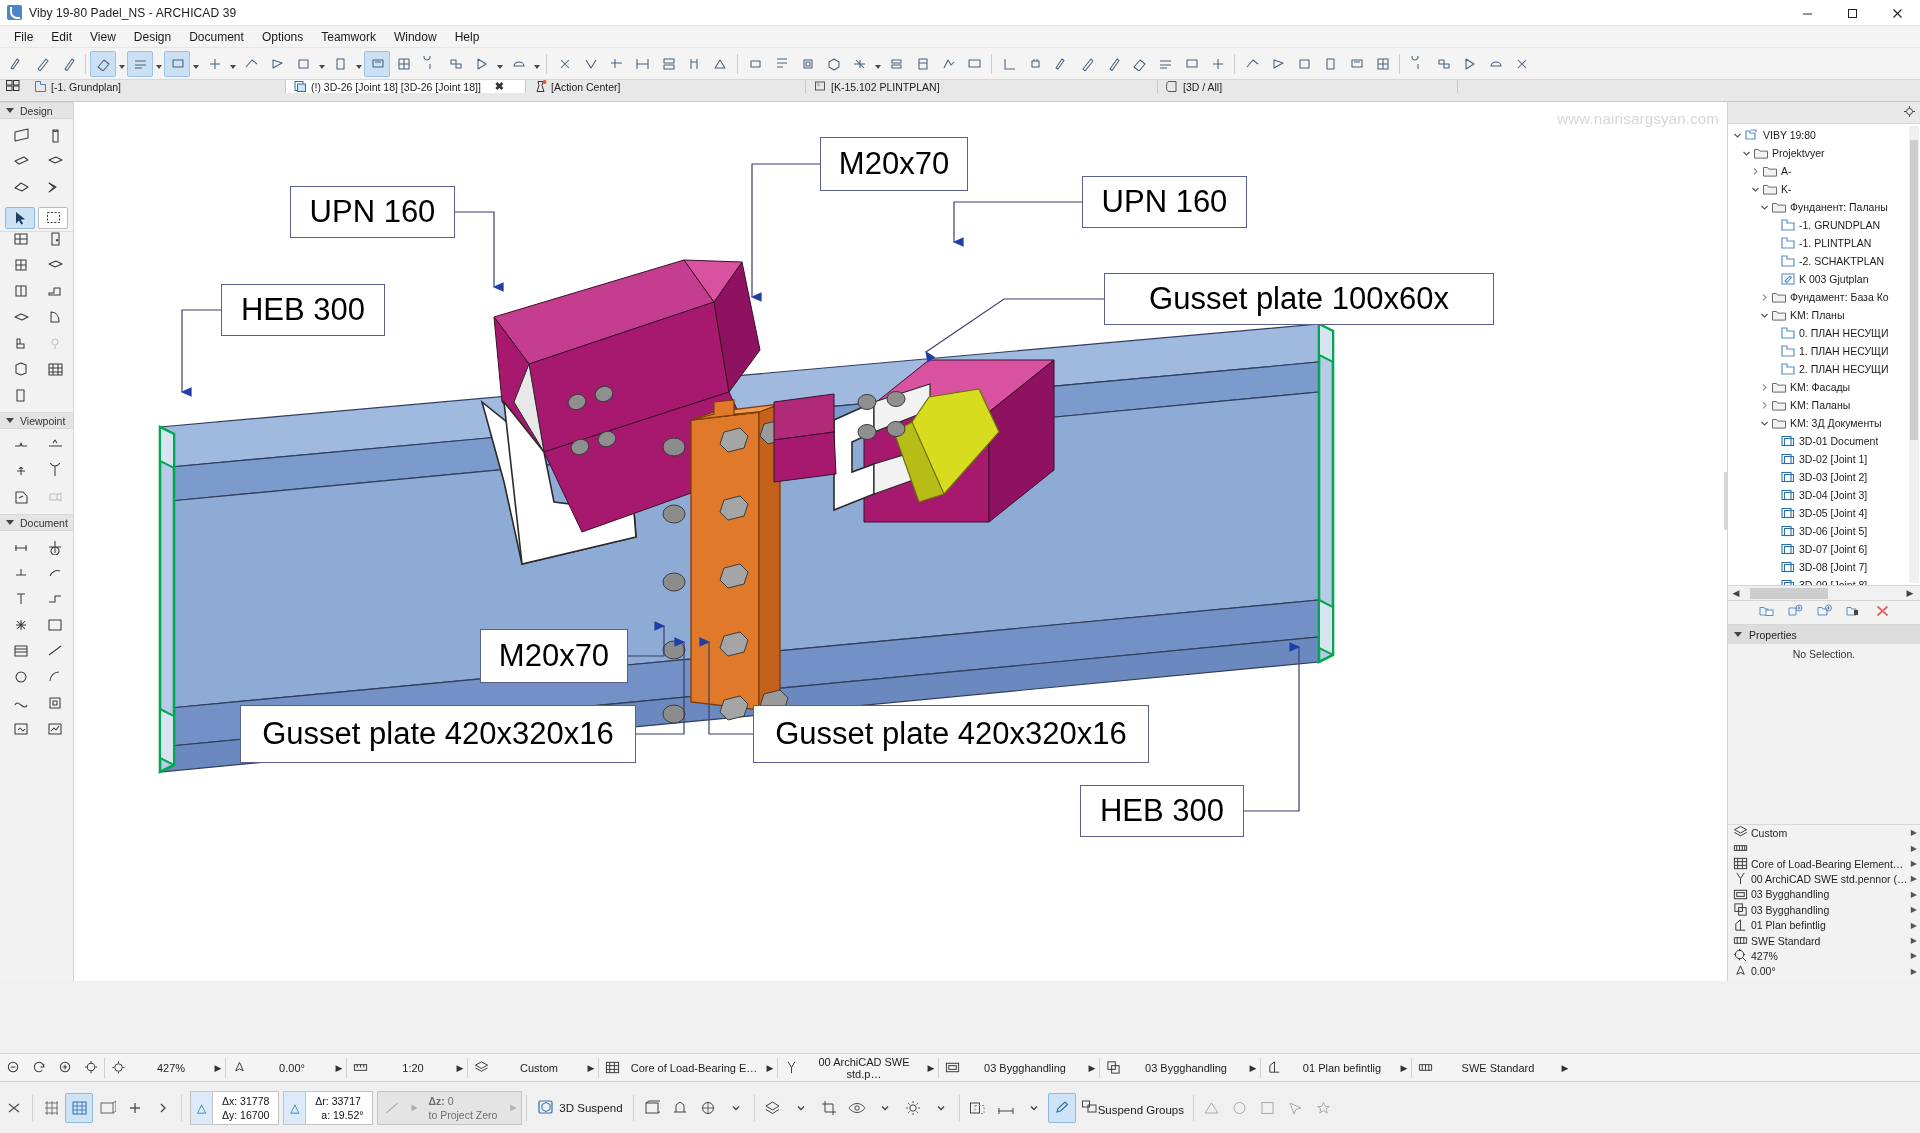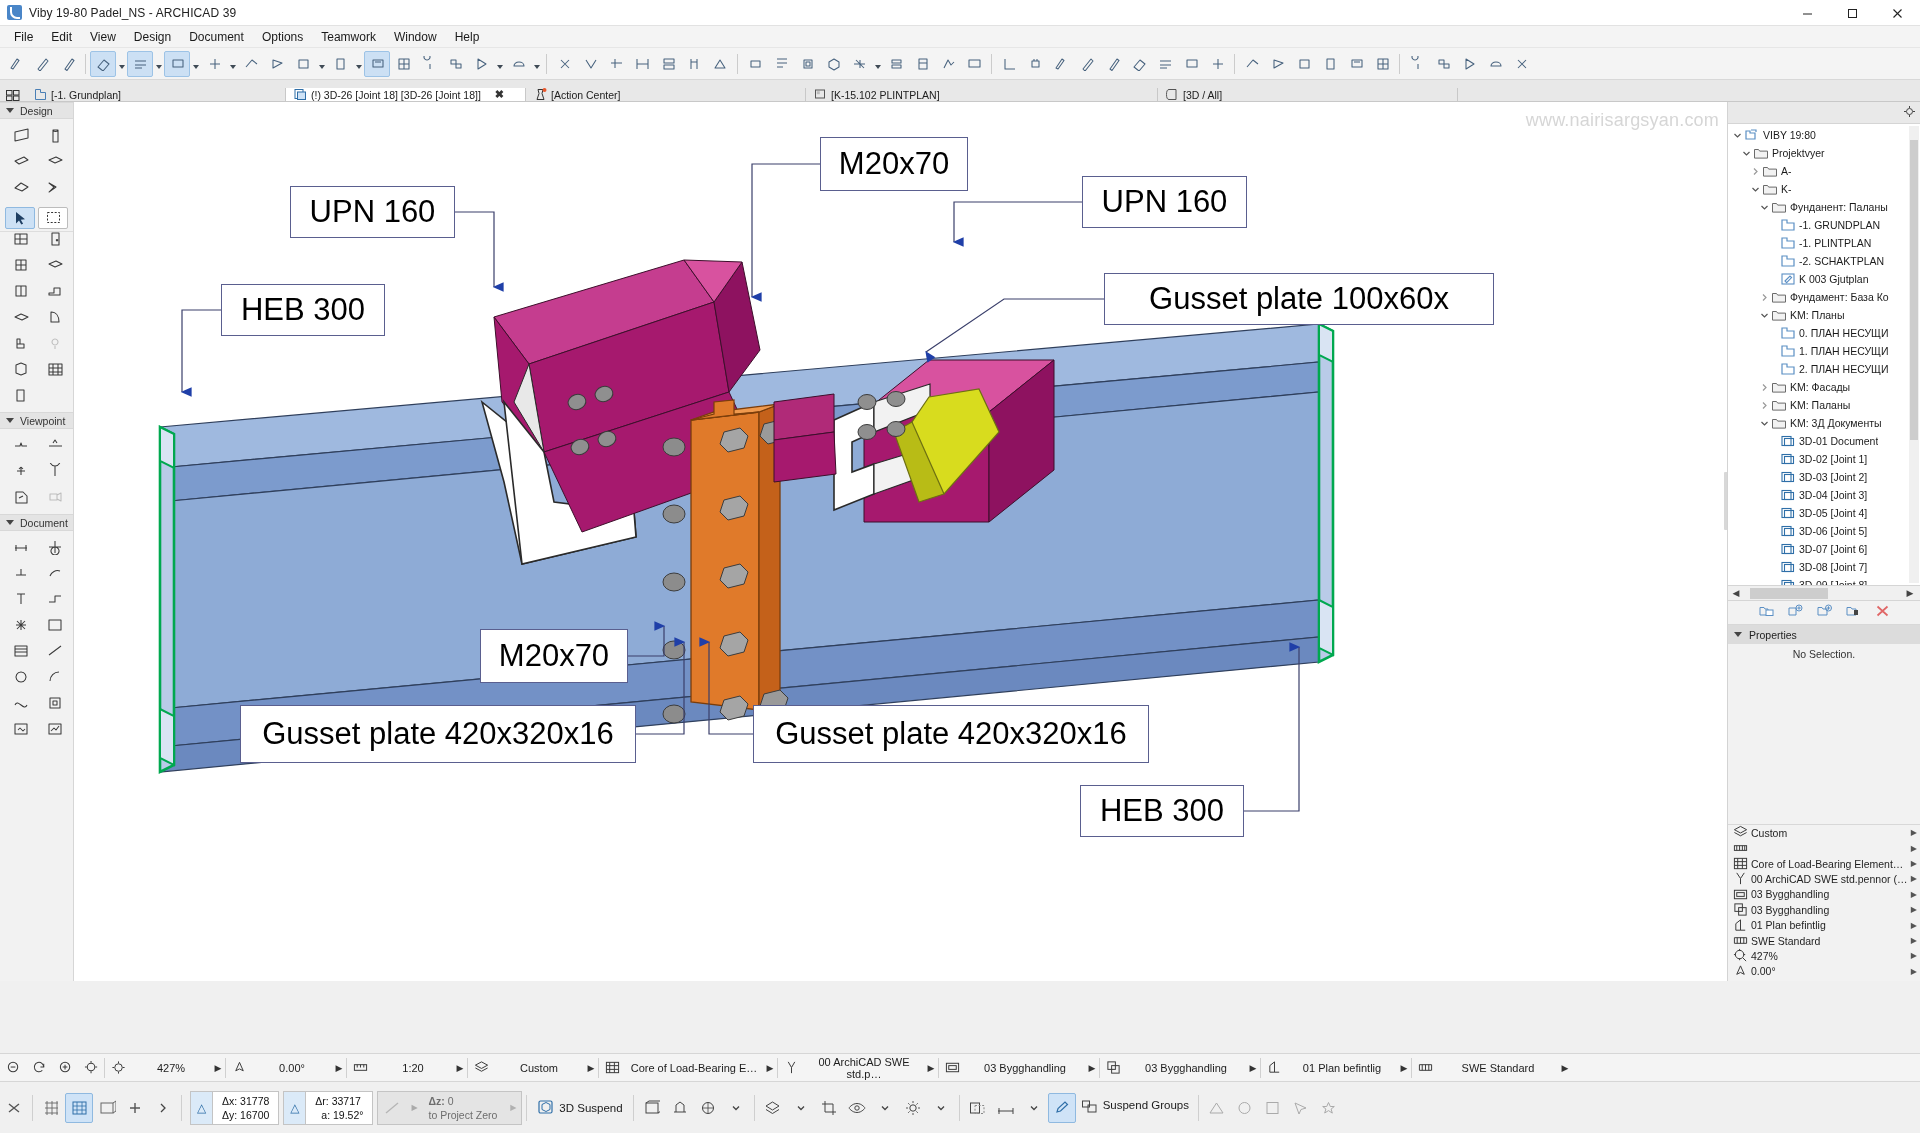--- a/index.html
+++ b/index.html
@@ -61,21 +61,21 @@
   }
   .tb-arrow i {
     border-left: 3px solid transparent; border-right: 3px solid transparent;
     border-top: 4px solid #3f4a55; display: block;
   }
   .tb-sep { width: 1px; height: 20px; background: #cccccc; margin: 0 4px; flex: none; }
 
   
   .tabbar {
     position: absolute; top: 80px; left: 0; width: 1920px; height: 22px;
-    background: #e8e8e8; border-bottom: 1px solid #c8c8c8; display: flex; align-items: flex-end;
+    background: #e8e8e8; border-bottom: 1px solid #c8c8c8; display: flex; align-items: flex-start;
   }
   .tabgroup-icon { width: 26px; display: flex; align-items: center; justify-content: center; }
   .tab {
     display: flex; align-items: center; gap: 4px; padding: 0 8px;
     font-size: 10.5px; color: #202020; border-right: 1px solid #c8c8c8;
     background: #e8e8e8; position: relative; white-space: nowrap;
   }
   .tab.active { background: #ffffff; }
   .tab .tab-close { margin-left: 10px; font-size: 11px; color: #333; font-weight: bold; }
   .tab .ti { width: 13px; height: 13px; flex: none; }
@@ -112,21 +112,21 @@
     border: 1px solid #bcbcbc; background: #ffffff; border-radius: 2px;
   }
   .sel-btn.on { background: #cde1f5; border-color: #8fb9e0; }
 
   
   .canvas {
     position: absolute; top: 102px; left: 74px; right: 185px; bottom: 152px;
     background: #ffffff; overflow: hidden;
   }
   .watermark {
-    position: absolute; right: 16px; top: 8px; font-size: 18px; color: #d6d6d6;
+    position: absolute; right: 16px; top: 8px; font-size: 15px; color: #d6d6d6;
     letter-spacing: .2px; user-select: none;
   }
   .callout {
     position: absolute; border: 1.3px solid #5a5f8f; background: #ffffff;
     display: flex; align-items: center; justify-content: center;
     font-size: 0px; color: #000; padding: 2px 14px; white-space: nowrap;
   }
   .callout span { font-size: 31px; font-family: "Liberation Sans", sans-serif; line-height: 1.05; }
 
   .canvas svg.overlay { position: absolute; left: 0; top: 0; width: 100%; height: 100%; pointer-events: none; }
@@ -224,21 +224,21 @@
   .grey-box {
     display: flex; align-items: center; background: #e4e4e4; border: 1px solid #c4c4c4;
     height: 34px; margin-left: 4px;
   }
   .grey-box .ticon { width: 30px; height: 32px; display:flex; align-items:center; justify-content:center; color:#9a9a9a; }
   .grey-box .lines { padding: 0 8px; font-size: 10.5px; line-height: 14px; color: #6d6d6d; }
   .win3d {
     display: flex; align-items: center; gap: 5px; font-size: 11.5px; color: #1a1a1a; padding: 0 6px;
   }
   .suspend {
-    display: flex; align-items: flex-start; gap: 5px; font-size: 11.5px; color: #1a1a1a; padding: 0 5px;
+    display: flex; align-items: flex-end; font-size: 11.5px; color: #1a1a1a; padding: 0 5px;
   }
   .bb-hl { background: #cfe3f7; border: 1px solid #8fb9e0; border-radius: 2px; }
 </style>
 </head>
 <body>
 
 <div class="app">
 
   <div class="titlebar">
     <div class="app-icon"></div>

